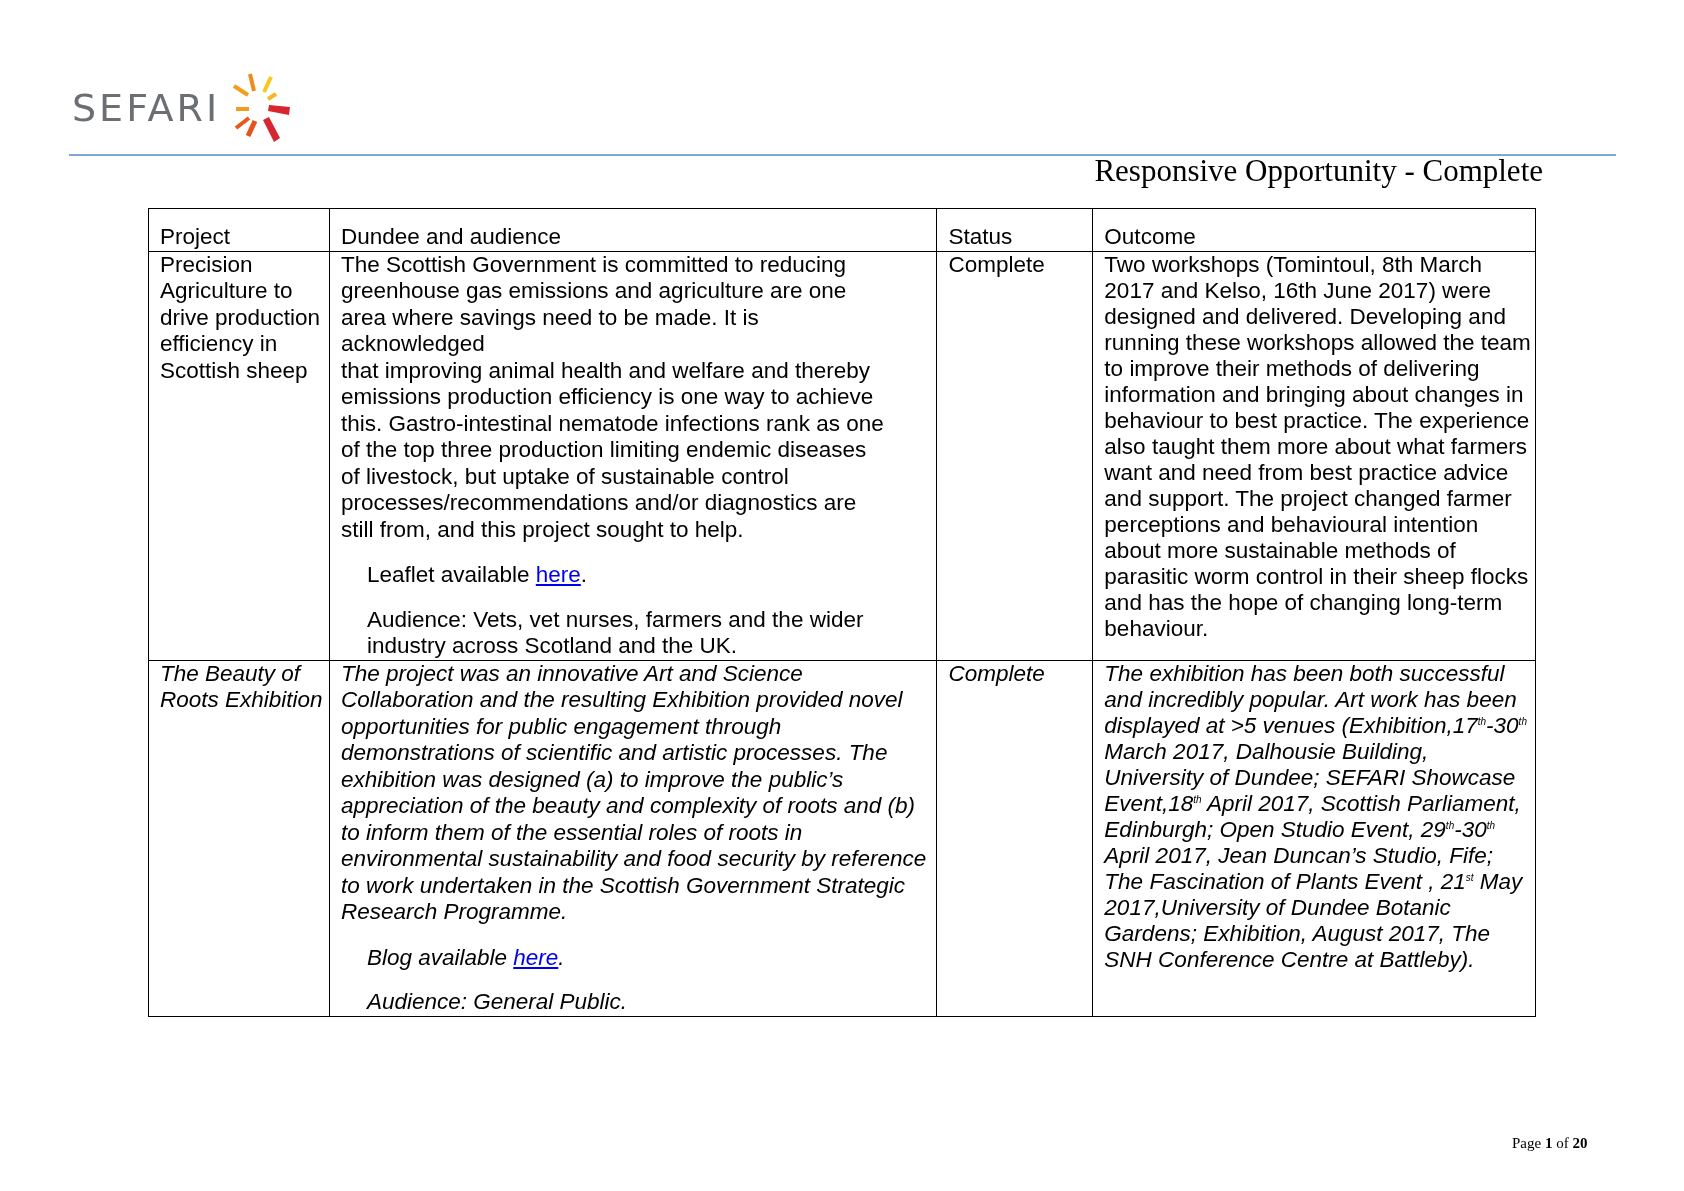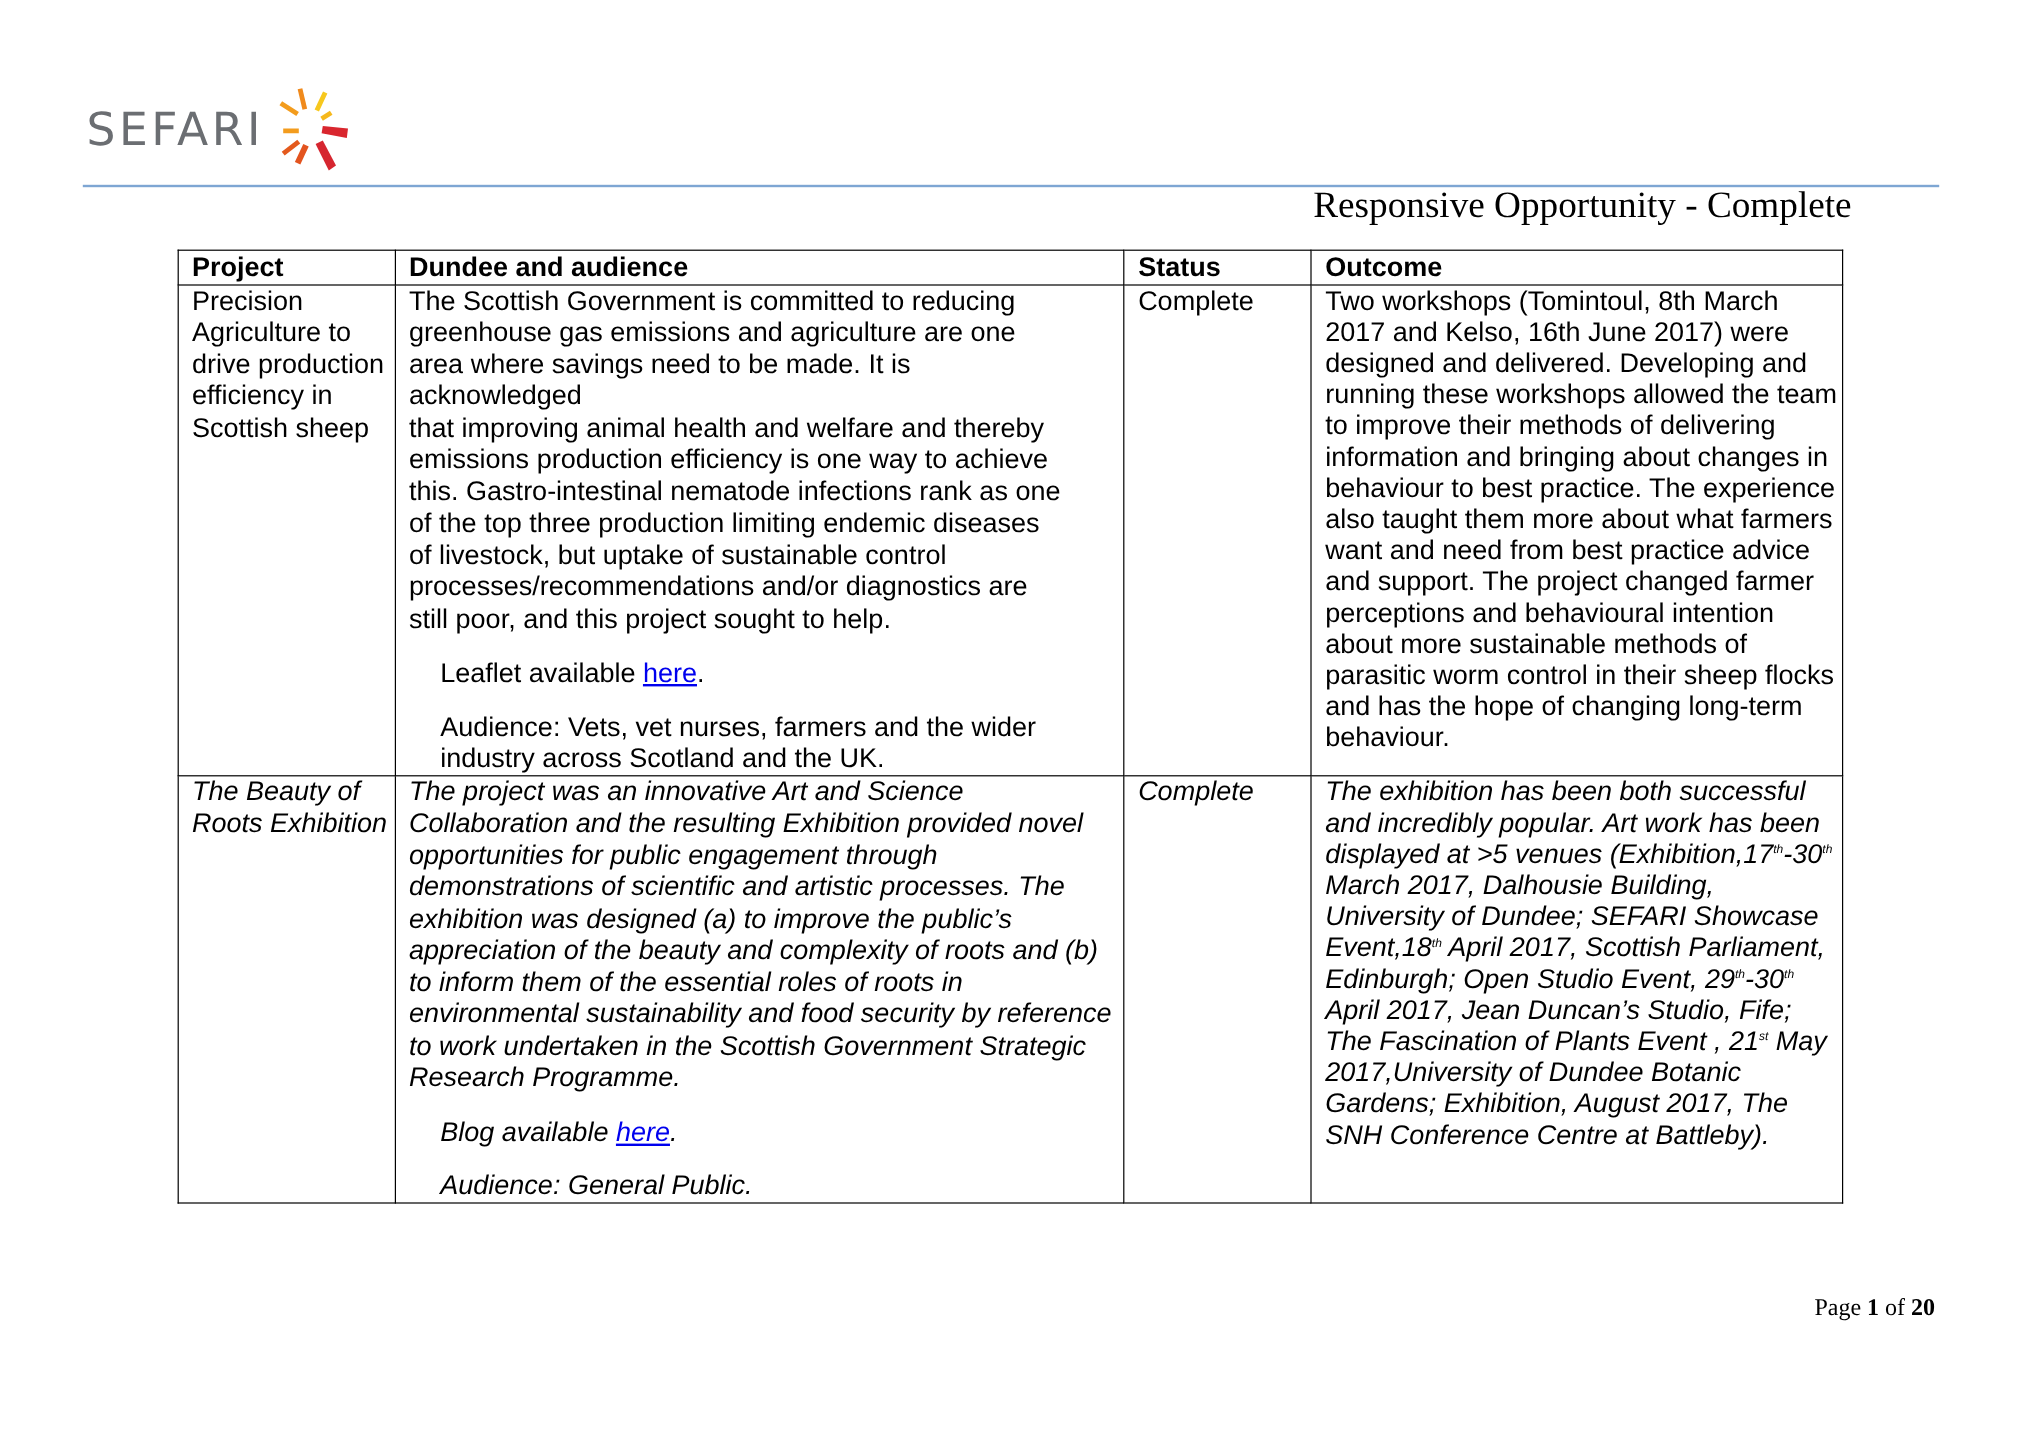--- a/index.html
+++ b/index.html
@@ -63,22 +63,22 @@
       font-size: 22.5px;
       line-height: 26.5px;
     }
     table.projects th, table.projects td {
       border: 1.5px solid #000;
       vertical-align: top;
       text-align: left;
       padding: 0 2px 0 11px;
     }
     table.projects th {
-      font-weight: bold;
-      padding-top: 1px;
+      font-weight: normal;
+      padding-top: 15px;
       padding-bottom: 0;
       height: 26px;
     }
     col.c1 { width: 181px; }
     col.c2 { width: 608px; }
     col.c3 { width: 156px; }
     col.c4 { width: 443px; }
     .cell-para { margin: 0; }
     .cell-para + .cell-para { margin-top: 18px; margin-left: 26px; }
     .cell-para.tight + .cell-para { margin-top: 19px; }
@@ -94,23 +94,23 @@
     sup {
       font-size: 10px;
       line-height: 0;
       vertical-align: 8px;
     }
     .row1 td { padding-bottom: 10px; }
     .row2 td { padding-bottom: 10px; font-style: italic; }
     .page-number {
       position: absolute;
       left: 1512px;
-      top: 1079px;
+      top: 1135px;
       font-family: "Liberation Serif", serif;
-      font-size: 20px;
+      font-size: 15px;
       white-space: nowrap;
     }
     .page-number b { font-weight: bold; }
   </style>
 </head>
 <body>
 
 <div class="logo">
   <span class="logo-text">SEFARI</span>
   <svg class="logo-burst" viewBox="0 0 70 80">
@@ -153,21 +153,21 @@
           <span>The Scottish Government is committed to reducing</span><br>
           <span>greenhouse gas emissions and agriculture are one</span><br>
           <span>area where savings need to be made. It is</span><br>
           <span>acknowledged</span><br>
           <span>that improving animal health and welfare and thereby</span><br>
           <span>emissions production efficiency is one way to achieve</span><br>
           <span>this. Gastro-intestinal nematode infections rank as one</span><br>
           <span>of the top three production limiting endemic diseases</span><br>
           <span>of livestock, but uptake of sustainable control</span><br>
           <span>processes/recommendations and/or diagnostics are</span><br>
-          <span>still poor, and this project sought to help.</span>
+          <span>still from, and this project sought to help.</span>
         </p>
         <p class="cell-para"><span>Leaflet available </span><a href="#" class="doc-link">here</a><span>.</span></p>
         <p class="cell-para">Audience: Vets, vet nurses, farmers and the wider industry across Scotland and the UK.</p>
       </td>
       <td>Complete</td>
       <td class="outcome">Two workshops (Tomintoul, 8th March 2017 and Kelso, 16th June 2017) were designed and delivered. Developing and running these workshops allowed the team to improve their methods of delivering information and bringing about changes in behaviour to best practice. The experience also taught them more about what farmers want and need from best practice advice and support. The project changed farmer perceptions and behavioural intention about more sustainable methods of parasitic worm control in their sheep flocks and has the hope of changing long-term behaviour.</td>
     </tr>
     <tr class="row2">
       <td>The Beauty of Roots Exhibition</td>
       <td>

